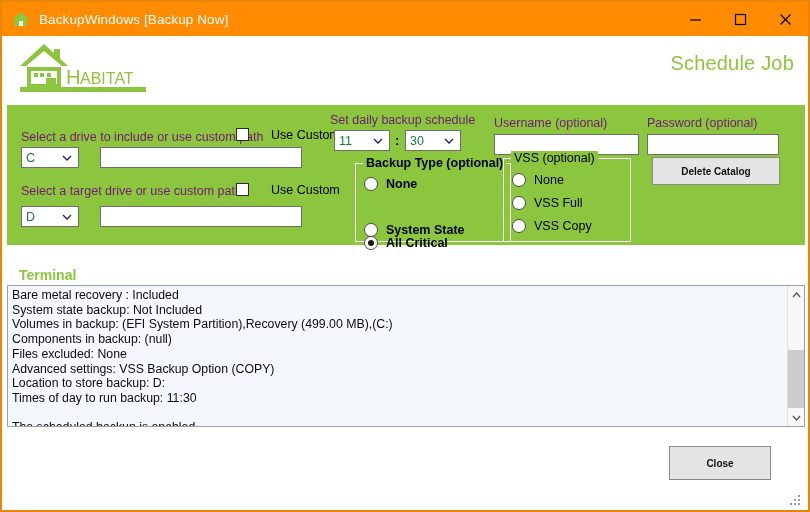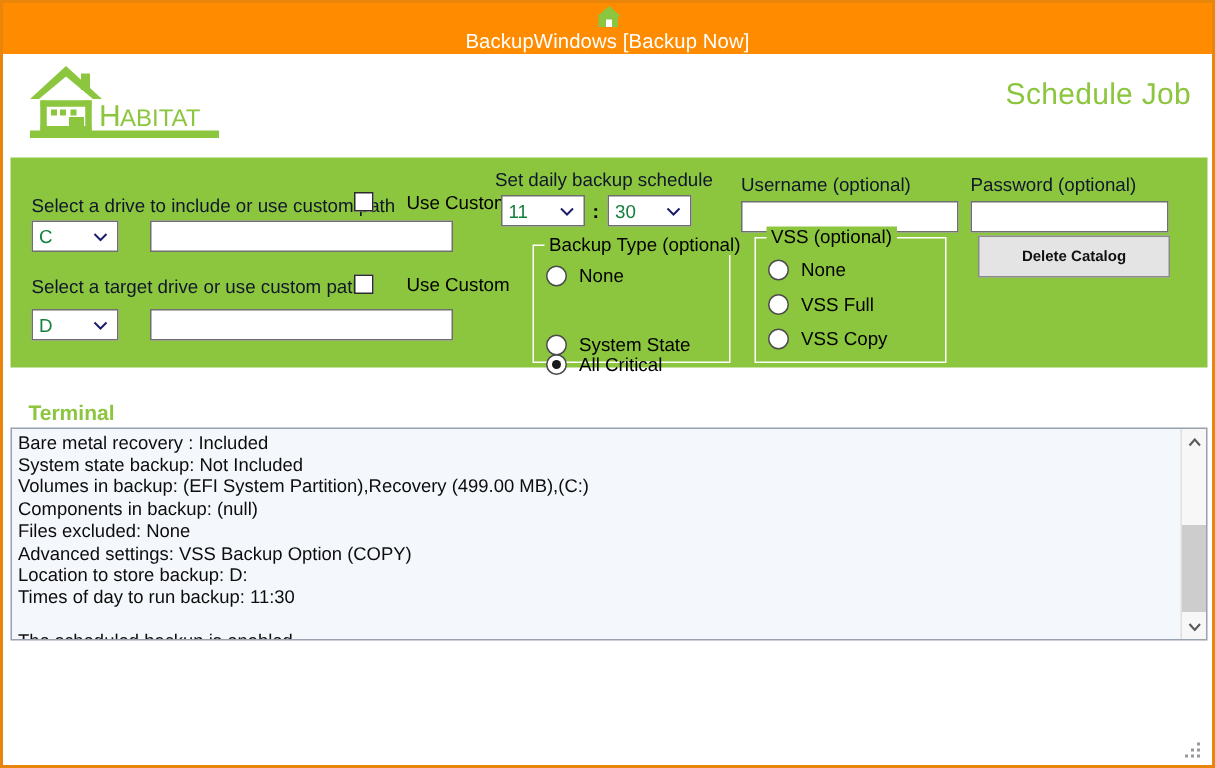--- a/index.html
+++ b/index.html
@@ -22,21 +22,20 @@
 
   
   .titlebar {
     position: absolute;
     left: 0; top: 0;
     width: 806px;
     height: 34px;
     background: #ff8c00;
     display: flex;
     align-items: center;
-    flex-direction: column;
   }
   .title-icon {
     width: 18px; height: 18px;
     margin-left: 10px;
     margin-right: 9px;
     position: relative;
     flex: 0 0 auto;
   }
   .title-icon .roof {
     position: absolute;
@@ -106,21 +105,21 @@
   .green-panel {
     position: absolute;
     left: 5px; top: 103px;
     width: 798px;
     height: 140px;
     background: #8cc63e;
   }
   .lbl {
     position: absolute;
     font-size: 12.5px;
-    color: #0f172a;
+    color: #701a75;
     white-space: nowrap;
   }
   .combo {
     position: absolute;
     background: #ffffff;
     border: 1px solid #6f6f6f;
     box-sizing: border-box;
     height: 21px;
     font-size: 12.5px;
     color: #15803d;
@@ -404,21 +403,21 @@
     <div class="colon" style="left:388px; top:28px;">:</div>
     <div class="combo" style="left:398px; top:25px; width:56px;">
       <span>30</span>
       <span class="chev">
         <svg width="10" height="7" viewBox="0 0 10 7">
             <polyline points="1,1 5,5 9,1" fill="none" stroke="#1b1b6b" stroke-width="1.3"></polyline>
           </svg>
       </span>
     </div>
 
-    <div class="groupbox" style="left:348px; top:58px; width:132px; height:79px;">
+    <div class="groupbox" style="left:348px; top:58px; width:156px; height:79px;font-weight:bold;">
       <div class="gb-title">Backup Type (optional)</div>
       <div class="radio-row" style="left:8px; top:13px;">
         <span class="radio"></span>
         <span class="radio-label">None</span>
       </div>
       <div class="radio-row" style="left:8px; top:36px;margin-top:36px;">
         <span class="radio checked"></span>
         <span class="radio-label">All Critical</span>
       </div>
       <div class="radio-row" style="left:8px; top:59px;">
@@ -472,20 +471,21 @@
       </div>
       <div class="sb-thumb"></div>
       <div class="sb-arrow down">
         <svg width="9" height="6" viewBox="0 0 9 6">
             <polyline points="1,1 4.5,5 8,1" fill="none" stroke="#5a5a5a" stroke-width="1.4"></polyline>
           </svg>
       </div>
     </div>
   </div>
 
+  <div class="btn close-btn">Close</div>
   <div class="grip">
     <i style="left:8px; top:2px;"></i>
     <i style="left:4px; top:6px;"></i>
       <i style="left:8px; top:6px;"></i>
     <i style="left:0px; top:10px;"></i>
       <i style="left:4px; top:10px;"></i>
       <i style="left:8px; top:10px;"></i>
   </div>
 
 </div>

